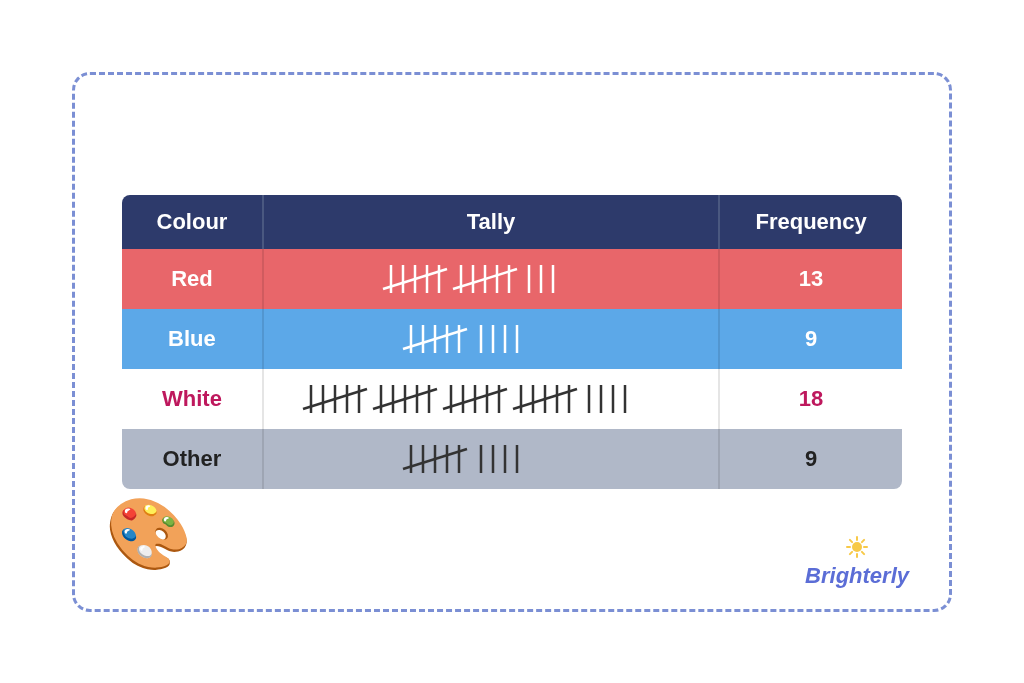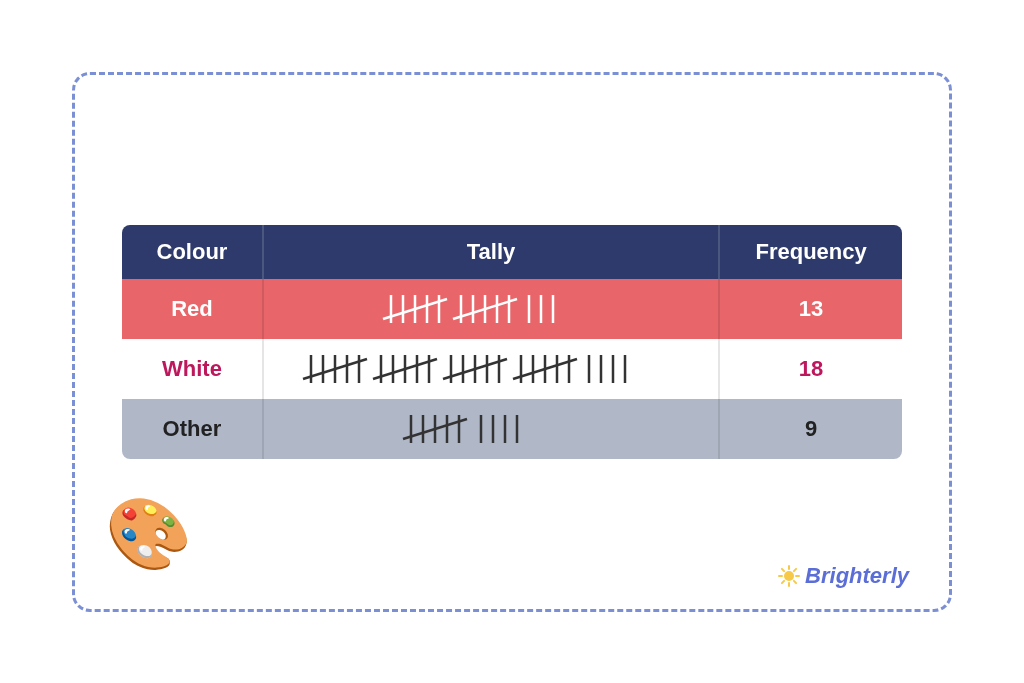--- a/index.html
+++ b/index.html
@@ -97,20 +97,21 @@
     }
 
     
     .brighterly-logo {
       position: absolute;
       bottom: 20px;
       right: 40px;
       display: flex;
       align-items: center;
       gap: 4px;
+      flex-direction: column;
     }
     .brighterly-text {
       font-size: 22px;
       font-weight: 700;
       color: #5b6dd6;
       font-style: italic;
     }
 
     
     svg.tally-svg {
@@ -154,20 +155,41 @@
               <line x1="72" y1="28" x2="136" y2="8" stroke="white" stroke-width="2.5"></line>
 
               <line x1="148" y1="4" x2="148" y2="32" stroke="white" stroke-width="2.5"></line>
               <line x1="160" y1="4" x2="160" y2="32" stroke="white" stroke-width="2.5"></line>
               <line x1="172" y1="4" x2="172" y2="32" stroke="white" stroke-width="2.5"></line>
             </svg>
           </td>
           <td>13</td>
         </tr>
 
+        <tr class="row-blue">
+          <td>Blue</td>
+          <td>
+            
+            <svg class="tally-svg" width="180" height="36" viewBox="0 0 180 36">
+
+              <line x1="10" y1="4" x2="10" y2="32" stroke="white" stroke-width="2.5"></line>
+              <line x1="22" y1="4" x2="22" y2="32" stroke="white" stroke-width="2.5"></line>
+              <line x1="34" y1="4" x2="34" y2="32" stroke="white" stroke-width="2.5"></line>
+              <line x1="46" y1="4" x2="46" y2="32" stroke="white" stroke-width="2.5"></line>
+              <line x1="58" y1="4" x2="58" y2="32" stroke="white" stroke-width="2.5"></line>
+              <line x1="2" y1="28" x2="66" y2="8" stroke="white" stroke-width="2.5"></line>
+
+              <line x1="80" y1="4" x2="80" y2="32" stroke="white" stroke-width="2.5"></line>
+              <line x1="92" y1="4" x2="92" y2="32" stroke="white" stroke-width="2.5"></line>
+              <line x1="104" y1="4" x2="104" y2="32" stroke="white" stroke-width="2.5"></line>
+              <line x1="116" y1="4" x2="116" y2="32" stroke="white" stroke-width="2.5"></line>
+            </svg>
+          </td>
+          <td>9</td>
+        </tr>
 
         <tr class="row-white">
           <td>White</td>
           <td>
             
             <svg class="tally-svg" width="380" height="36" viewBox="0 0 380 36">
 
               <line x1="10" y1="4" x2="10" y2="32" stroke="#333" stroke-width="2.5"></line>
               <line x1="22" y1="4" x2="22" y2="32" stroke="#333" stroke-width="2.5"></line>
               <line x1="34" y1="4" x2="34" y2="32" stroke="#333" stroke-width="2.5"></line>

